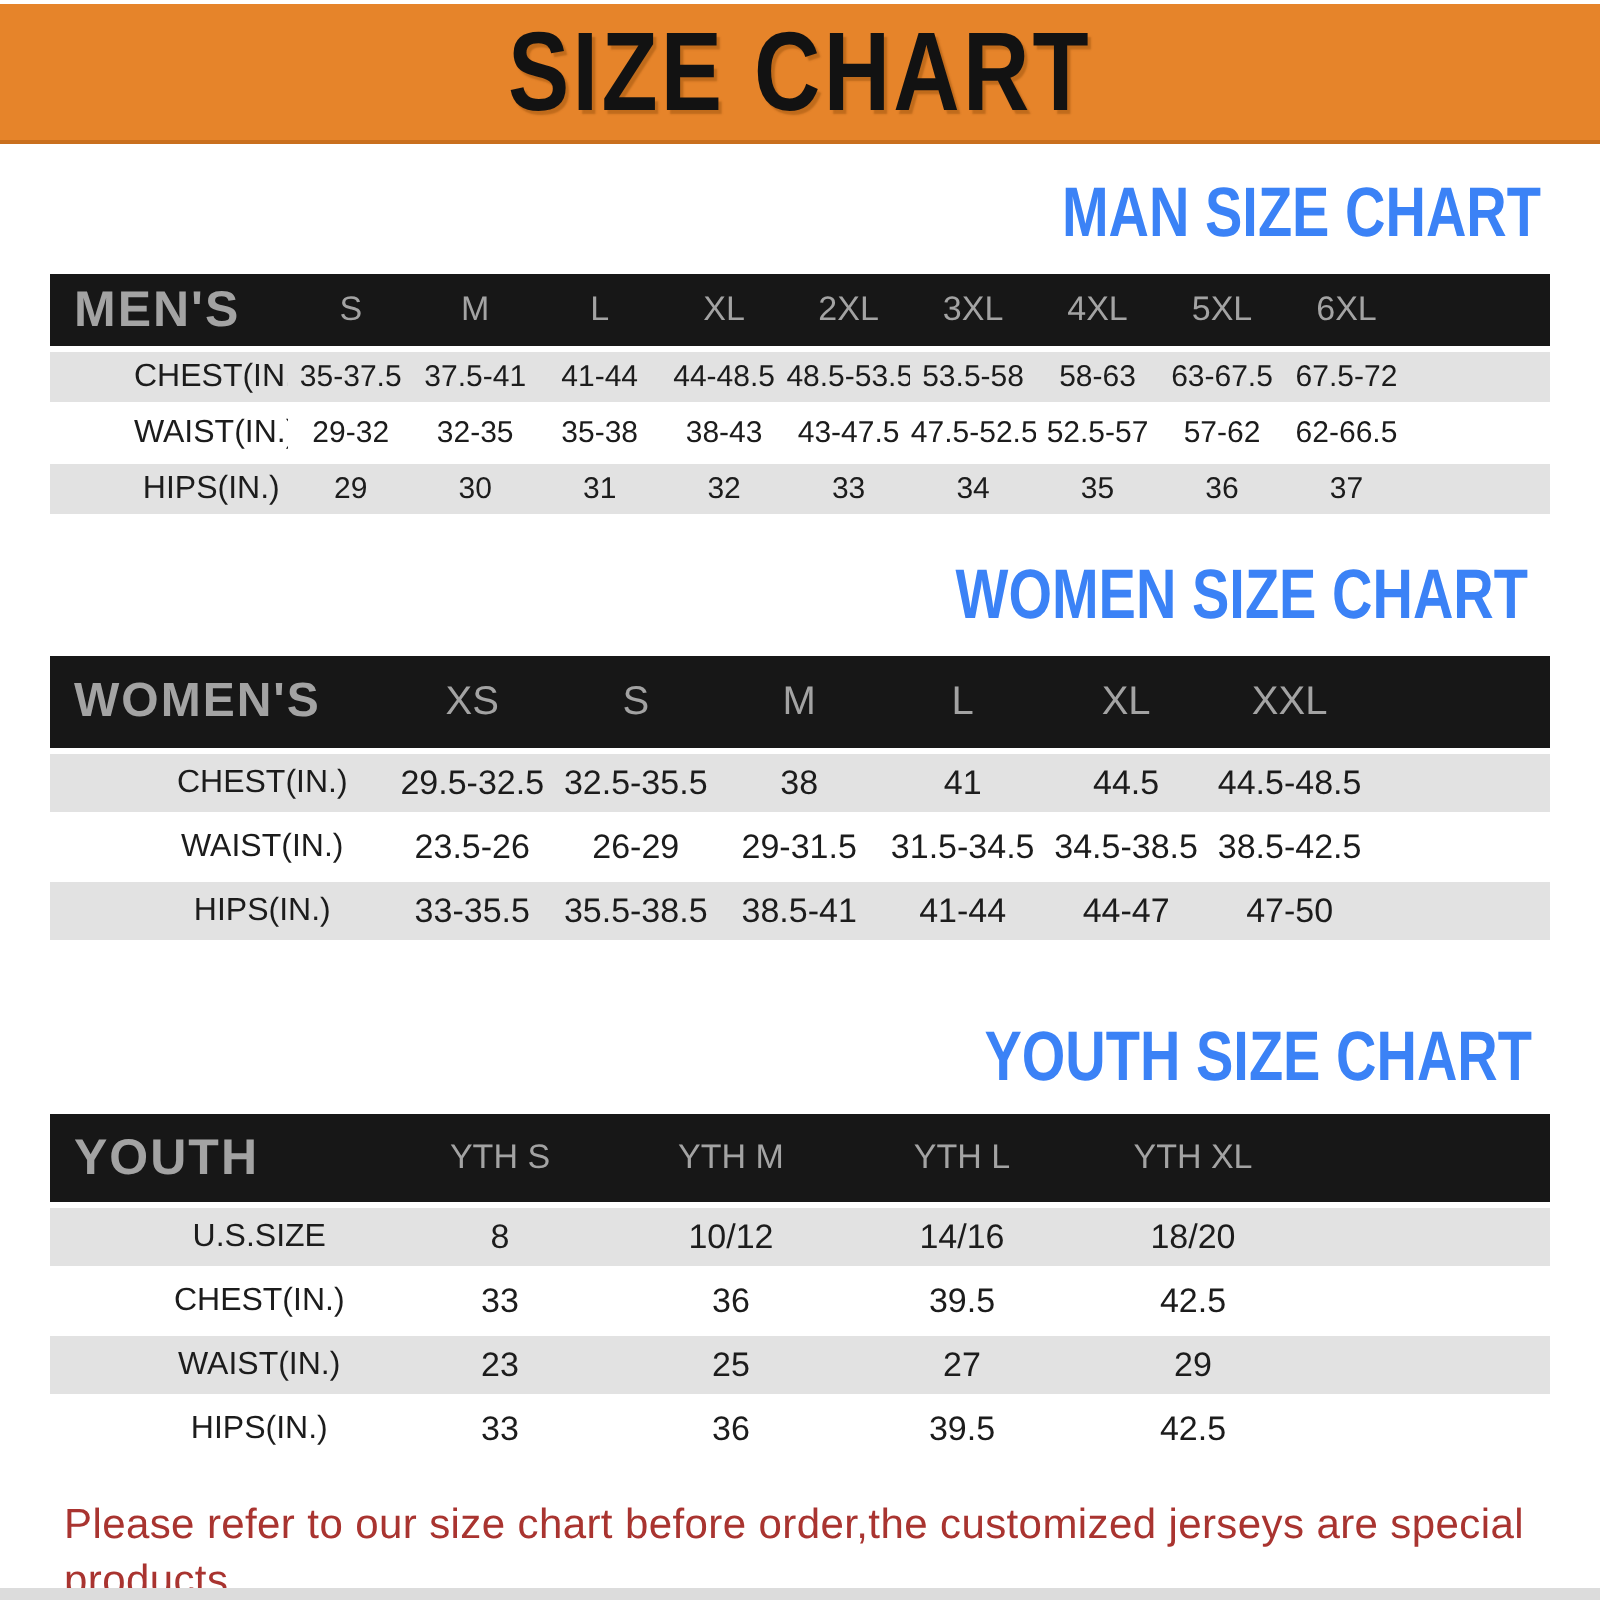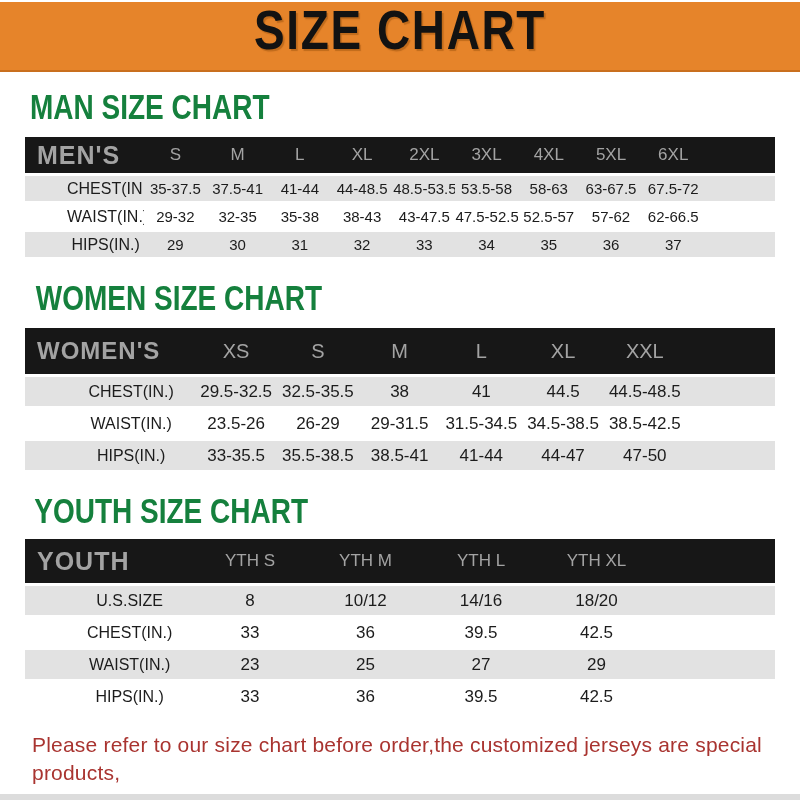--- a/index.html
+++ b/index.html
@@ -13,38 +13,38 @@
   html,body{width:800px;background:#fff;}
   body{
     width:800px;height:800px;overflow:hidden;position:relative;
     font-family:"Liberation Sans","DejaVu Sans",sans-serif;color:var(--ink);
   }
   
   .banner{
     margin-top:2px;height:70px;width:100%;
     background:var(--banner-bg);
     border-bottom:2px solid #c96f1e;
-    display:flex;align-items:flex-start;justify-content:center;
+    display:flex;align-items:center;justify-content:center;
   }
   .banner-title{
     font-size:56px;font-weight:bold;color:#121212;
     letter-spacing:2px;line-height:1;
     transform:scaleX(0.82);transform-origin:center;
     text-shadow:2px 2px 1px rgba(120,60,0,0.35);
     white-space:nowrap;
   }
   
   .section-heading{
-    text-align:left;font-weight:bold;color:#15803d;
+    text-align:right;font-weight:bold;color:#3b82f6;
     font-size:35px;line-height:1;white-space:nowrap;
   }
   .section-heading > span{display:inline-block;transform:scaleX(0.8);letter-spacing:0px;}
   .heading-men{margin-top:17px;margin-bottom:10px;}
   .heading-women{margin-top:20px;margin-bottom:10px;}
-  .heading-youth{margin-top:20px;margin-bottom:8px;}
+  .heading-youth{margin-top:38px;margin-bottom:8px;}
   
   table.size-table{
     width:750px;margin:0 auto;table-layout:fixed;
     border-collapse:separate;border-spacing:0 3px;
   }
   table.size-table th,table.size-table td{
     text-align:center;vertical-align:middle;overflow:hidden;white-space:nowrap;
   }
   table.size-table thead tr{background:var(--header-bg);}
   table.size-table thead th{color:#a3a3a3;font-weight:normal;}

